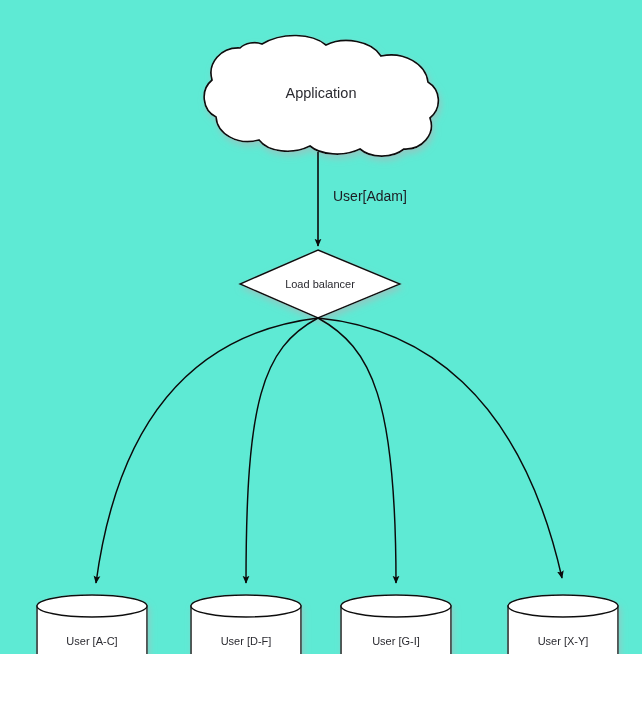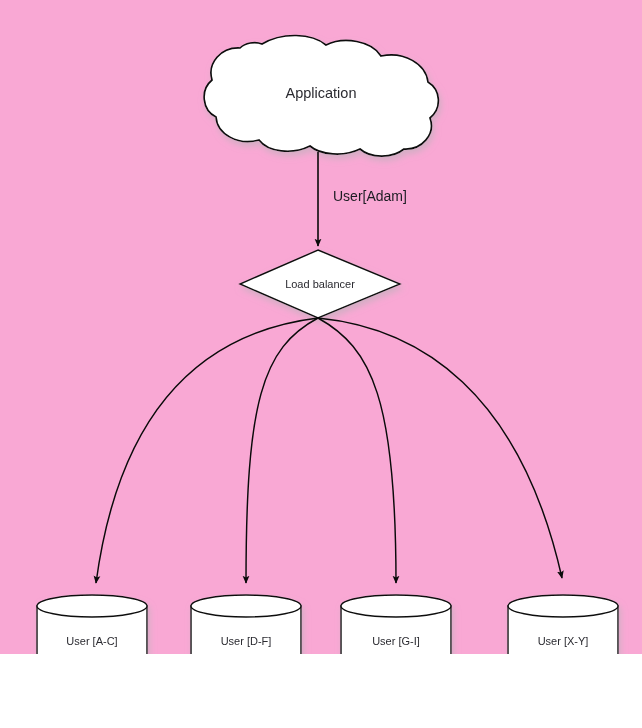--- a/index.html
+++ b/index.html
@@ -7,21 +7,21 @@
     padding: 0;
     background: #ffffff;
   }
   body {
     font-family: "Liberation Sans", sans-serif;
   }
   #canvas {
     position: relative;
     width: 642px;
     height: 654px;
-    background: #f9a8d4;
+    background: #5eead4;
     overflow: hidden;
   }
   #diagram-svg {
     position: absolute;
     top: 0;
     left: 0;
     width: 642px;
     height: 728px;
   }
   .node-label {

